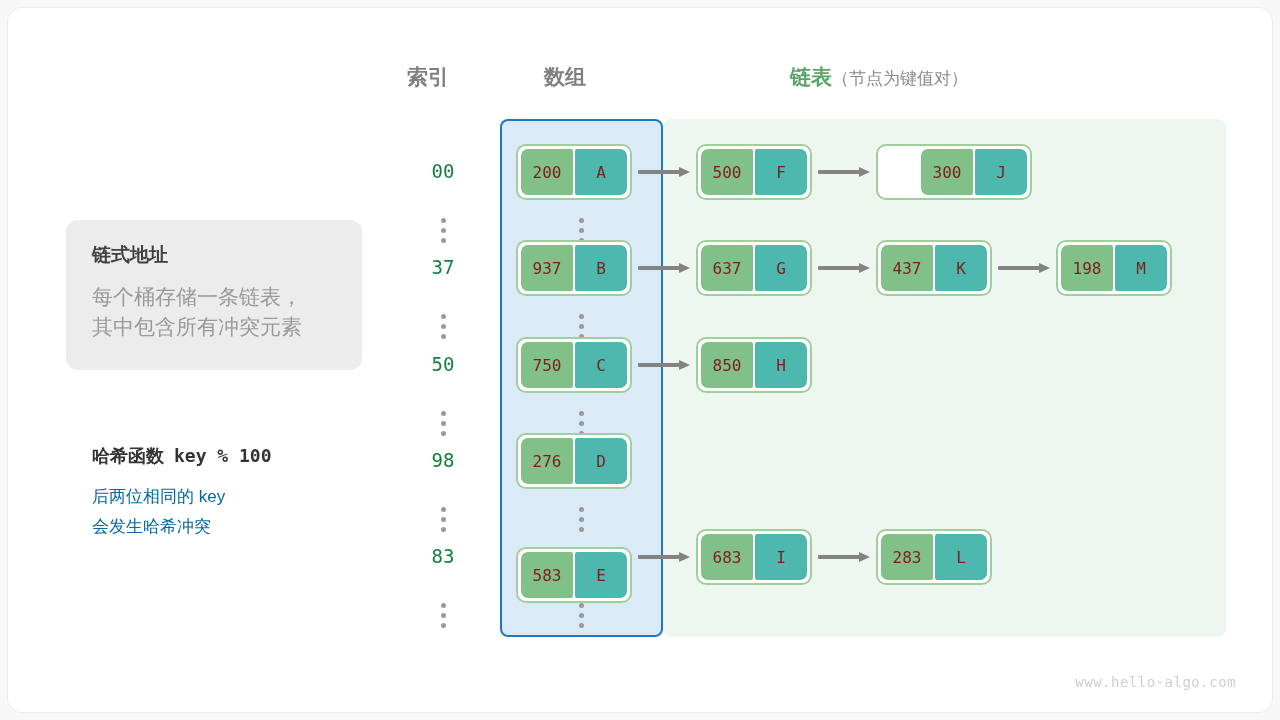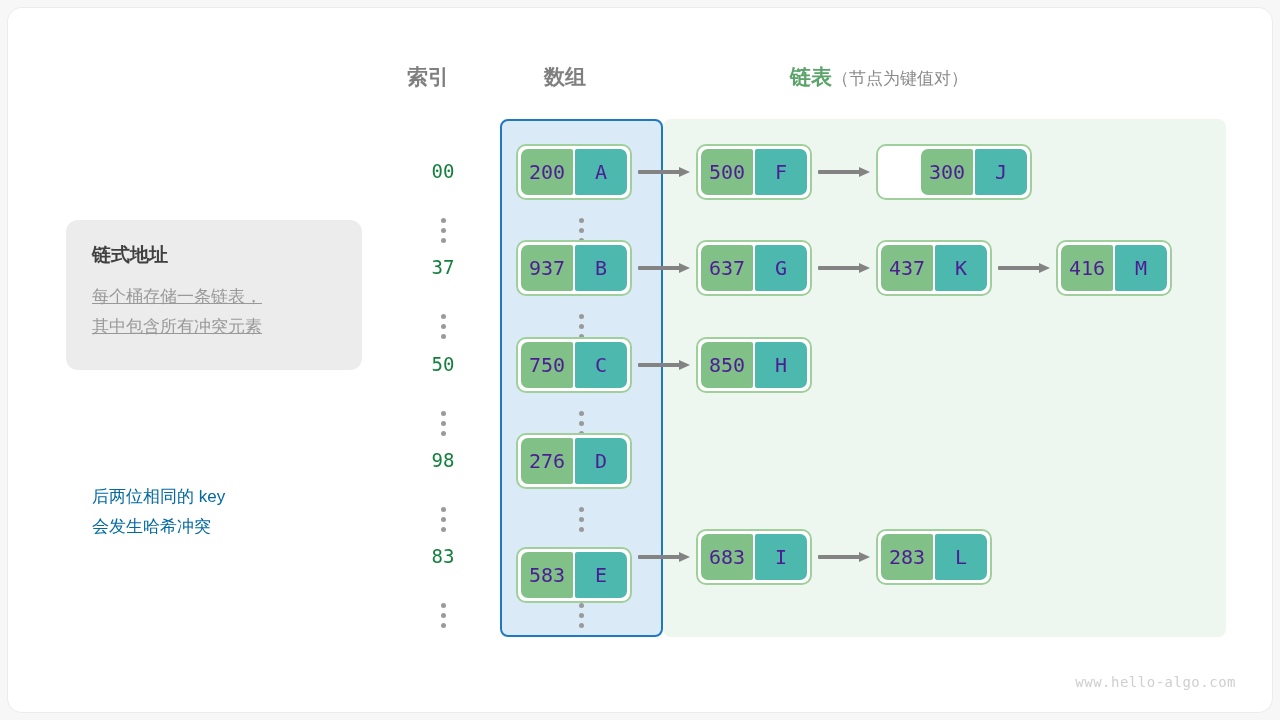--- a/index.html
+++ b/index.html
@@ -55,25 +55,24 @@
     left: 26px;
     top: 22px;
     font-size: 19px;
     font-weight: bold;
     color: #404040;
   }
   #info-body {
     position: absolute;
     left: 26px;
     top: 62px;
-    font-size: 17px;
+    font-size: 21px;
     line-height: 30px;
     color: #999999;
     white-space: pre-line;
-    text-decoration: underline;
   }
 
   
   #hash-title {
     position: absolute;
     left: 84px;
     top: 436px;
     font-size: 18px;
     font-weight: bold;
     color: #333333;
@@ -150,22 +149,22 @@
     background: #ffffff;
     box-sizing: border-box;
     display: flex;
     padding: 3px;
   }
   .node .key, .node .val {
     display: flex;
     align-items: center;
     justify-content: center;
     font-family: "DejaVu Sans Mono", "Liberation Mono", monospace;
-    font-size: 20px;
-    color: #4c1d95;
+    font-size: 16px;
+    color: #7f1d1d;
     box-sizing: border-box;
   }
   .node .key {
     width: 52px;
     background: #81c087;
     border-radius: 7px 2px 2px 7px;
   }
   .node .val {
     width: 52px;
     background: #4cb8ae;
@@ -215,20 +214,21 @@
   <div class="hdr" id="hdr-index">索引</div>
   <div class="hdr" id="hdr-array">数组</div>
   <div class="hdr" id="hdr-list"><span>链表</span><span class="sub">（节点为键值对）</span></div>
 
   <div id="info-card">
     <div id="info-title">链式地址</div>
     <div id="info-body">每个桶存储一条链表，
 其中包含所有冲突元素</div>
   </div>
 
+  <div id="hash-title"><span>哈希函数</span><span class="mono" style="margin-left:10px">key % 100</span></div>
   <div id="hash-body">后两位相同的 key
 会发生哈希冲突</div>
 
   <div id="array-panel"></div>
   <div id="list-panel"></div>
 
   <div id="dynamic-layer">
       <div class="idx-label" style="top: 152px;">00</div>
       <div class="node" style="left: 508px; top: 136px;">
         <div class="key">200</div>
@@ -279,21 +279,21 @@
       </div>
       <div class="node" style="left: 868px; top: 232px;">
         <div class="key">437</div>
         <div class="val">K</div>
       </div>
       <div class="arrow" style="left: 990px; top: 255px; width: 52px;">
         <div class="shaft" style="width: 42px;"></div>
         <div class="head" style="left: 41px;"></div>
       </div>
       <div class="node" style="left: 1048px; top: 232px;">
-        <div class="key">416</div>
+        <div class="key">198</div>
         <div class="val">M</div>
       </div>
       <div class="ellipsis" style="left: 433px; top: 306px;">
         <i></i>
         <i></i>
         <i></i>
       </div>
       <div class="ellipsis" style="left: 571px; top: 306px;">
         <i></i>
         <i></i>

